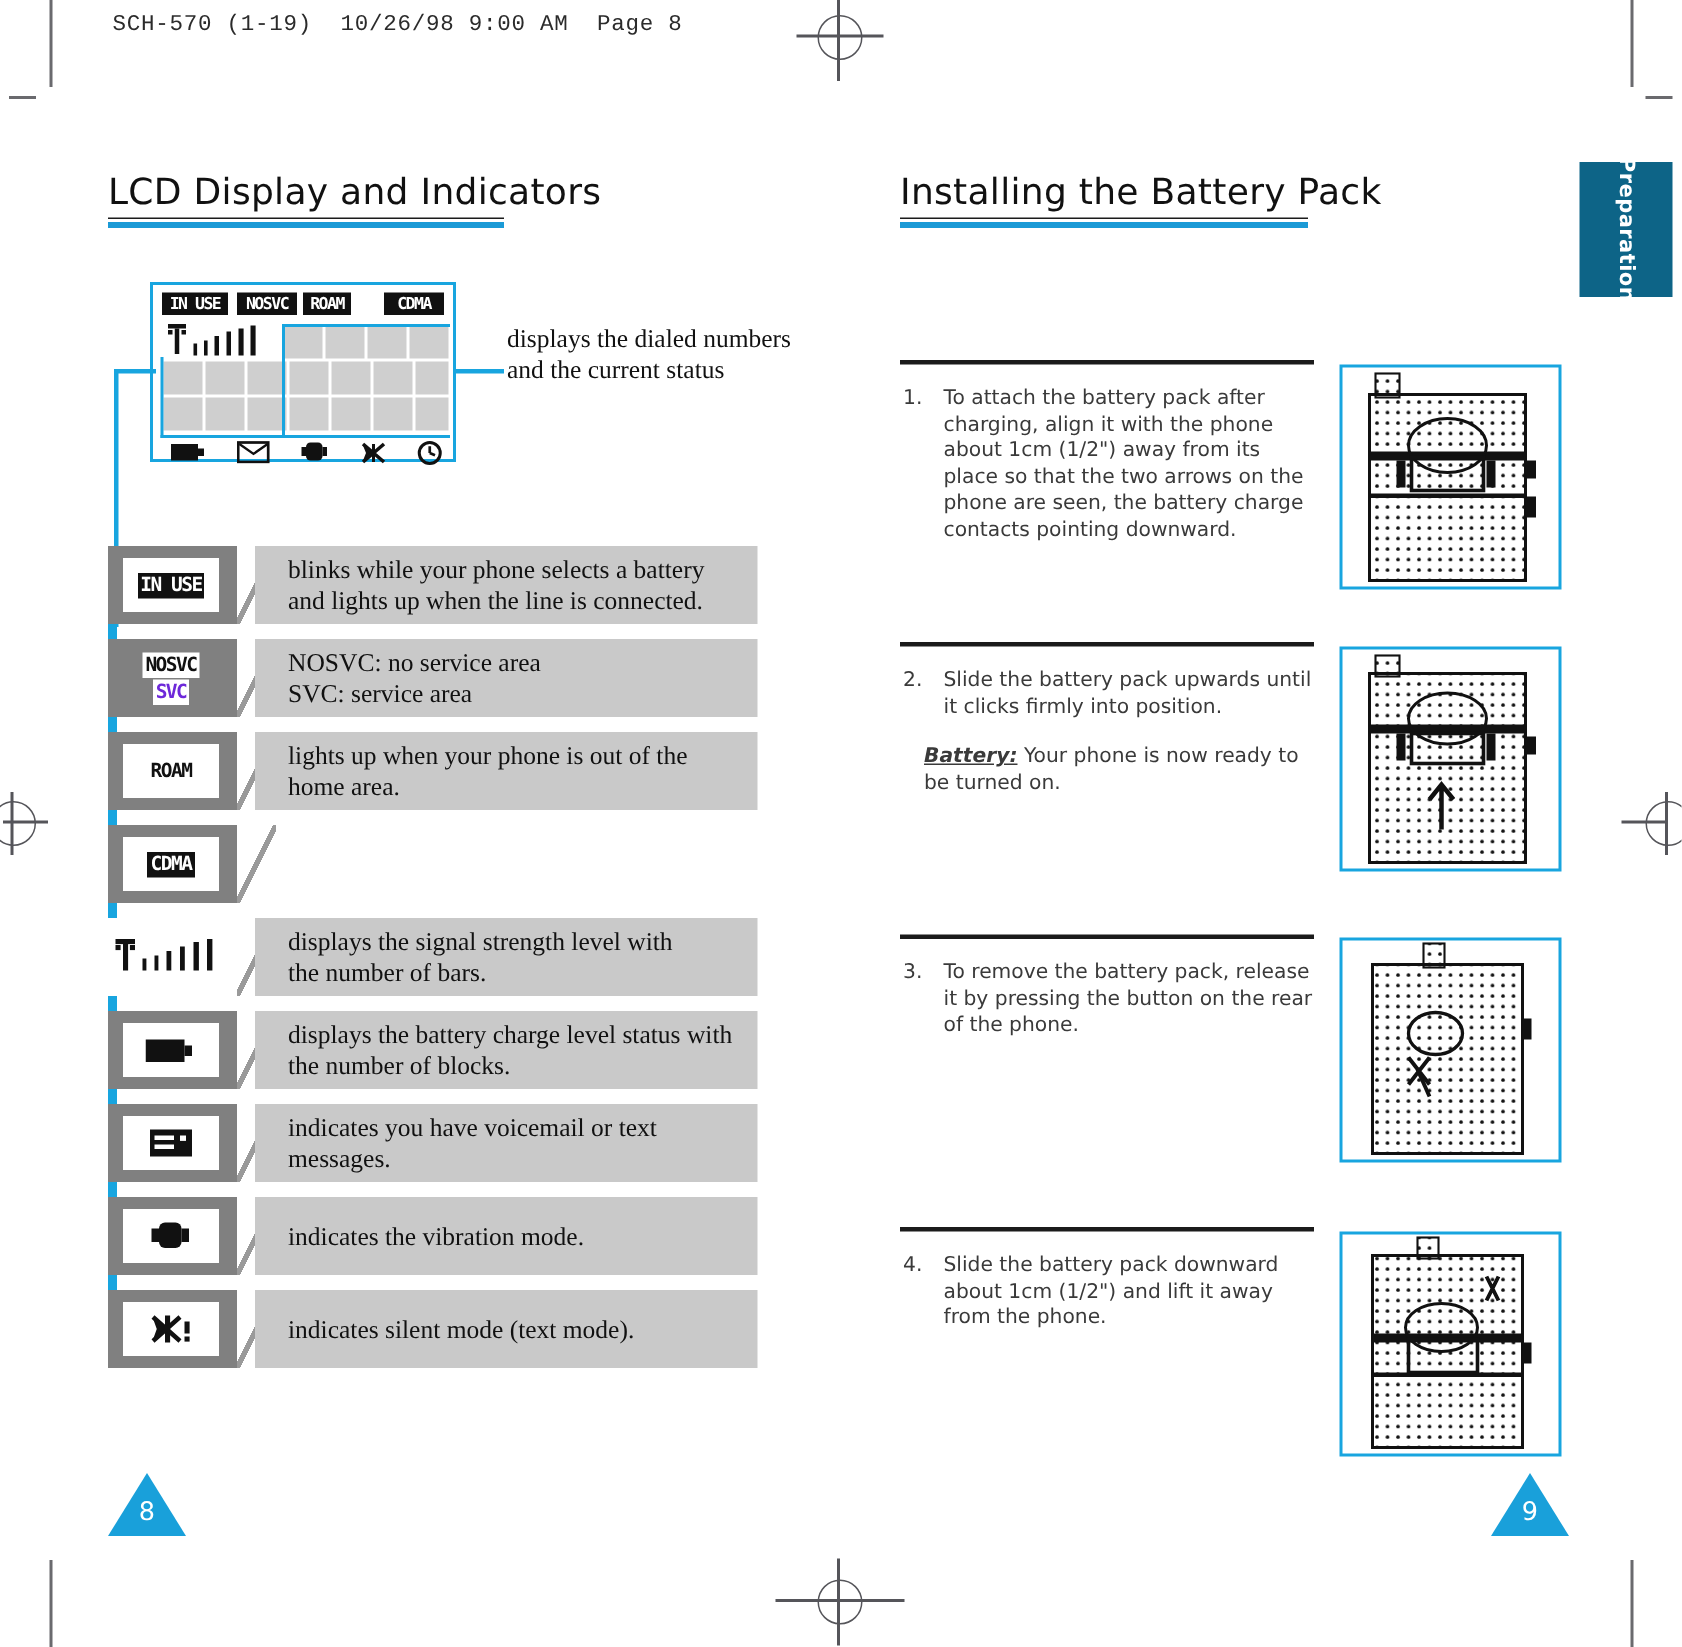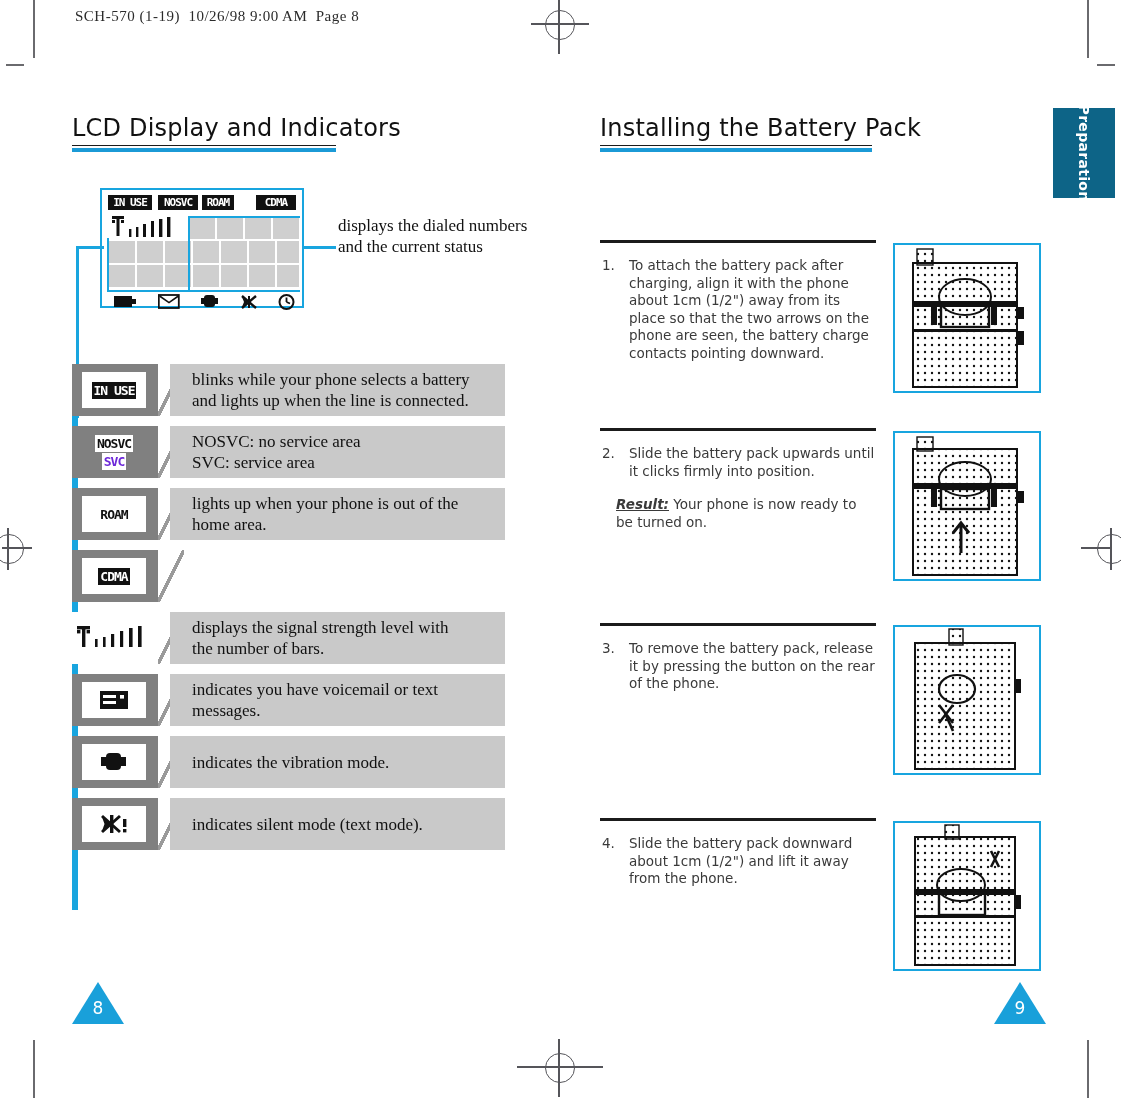--- a/index.html
+++ b/index.html
@@ -1,20 +1,20 @@
 <!DOCTYPE html>
 <html><head>
 <meta charset="utf-8">
 <style>
   html,body{margin:0;padding:0;background:#ffffff;}
   body{width:1121px;height:1098px;position:relative;overflow:hidden;
        font-family:"Liberation Serif",serif;}
 
   
-  .scan-header{position:absolute;left:75px;top:8px;font-family:Liberation Serif, serif;
+  .scan-header{position:absolute;left:75px;top:8px;font-family:Liberation Mono, monospace;
     font-size:15px;color:#2b2b2b;letter-spacing:.5px;white-space:pre;}
 
   
   .reg{position:absolute;}
   .reg .circ{position:absolute;border:1.6px solid #55555a;border-radius:50%;
       width:28px;height:28px;left:0;top:0;background:transparent;}
   .reg .hline{position:absolute;background:#55555a;height:1.6px;}
   .reg .vline{position:absolute;background:#55555a;width:1.6px;}
 
   .trim{position:absolute;background:#6a6a6e;}
@@ -296,20 +296,36 @@
     </div>
     <div class="slash"></div>
     <div class="txt">
       <div>
         <span>displays the signal strength level with</span>
         <span>the number of bars.</span>
       </div>
     </div>
   </div>
 
+  <div class="lrow">
+    <div class="icobox"></div>
+    <div class="icoinner">
+      <svg width="34" height="20" viewBox="0 0 34 20">
+          <rect x="0" y="3" width="26" height="15" fill="#111"></rect>
+          <rect x="26" y="7" width="5" height="7" fill="#111"></rect>
+        </svg>
+    </div>
+    <div class="slash"></div>
+    <div class="txt">
+      <div>
+        <span>displays the battery charge level status with</span>
+        <span>the number of blocks.</span>
+      </div>
+    </div>
+  </div>
 
   <div class="lrow">
     <div class="icobox"></div>
     <div class="icoinner">
       <svg width="30" height="22" viewBox="0 0 30 22">
         <rect x="1" y="2" width="28" height="18" fill="#111"></rect>
         <rect x="4" y="6" width="13" height="3" fill="#fff"></rect>
         <rect x="4" y="12" width="13" height="3" fill="#fff"></rect>
         <rect x="21" y="6" width="4" height="3.6" fill="#fff"></rect>
       </svg>
@@ -380,21 +396,21 @@
       <span class="stext">To attach the battery pack after charging, align it with the phone about 1cm (1/2") away from its place so that the two arrows on the phone are seen, the battery charge contacts pointing downward.</span>
     </div>
   </div>
 
   <div class="step" style="height:195px;">
     <div class="srule"></div>
     <div class="sbody">
       <span class="num">2.</span>
       <span class="stext">Slide the battery pack upwards until it clicks firmly into position.</span>
       <div class="result">
-        <span class="rlabel">Result:</span>
+        <span class="rlabel">Battery:</span>
         <span>Your phone is now ready to be turned on.</span>
       </div>
     </div>
   </div>
 
   <div class="step" style="height:195px;">
     <div class="srule"></div>
     <div class="sbody">
       <span class="num">3.</span>
       <span class="stext">To remove the battery pack, release it by pressing the button on the rear of the phone.</span>

